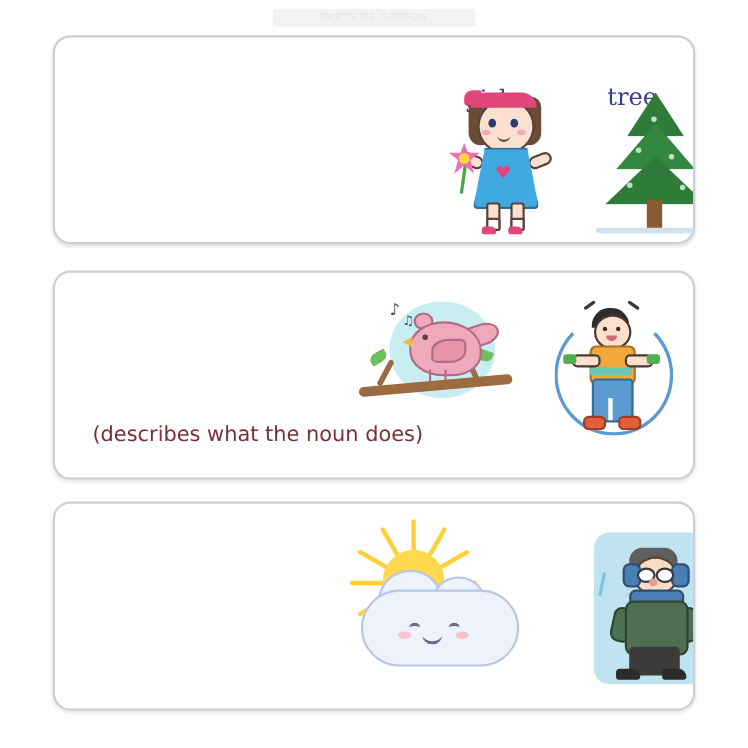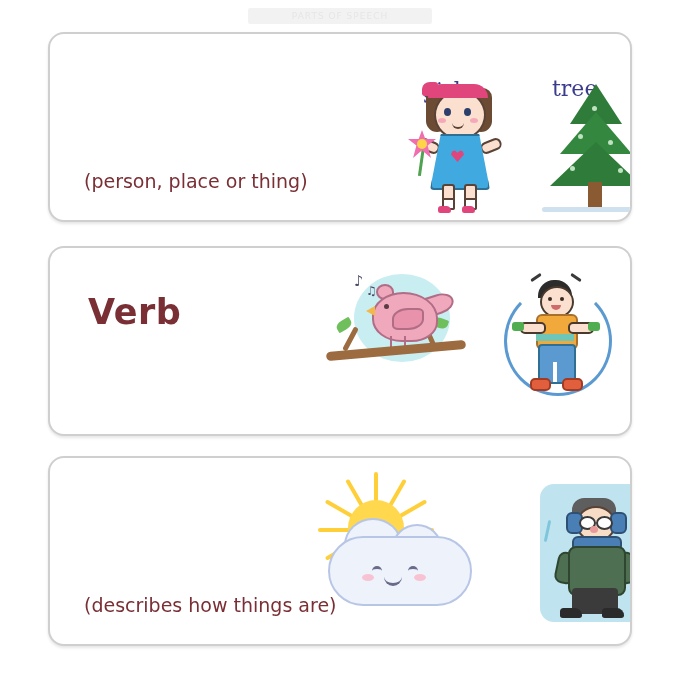--- a/index.html
+++ b/index.html
@@ -422,21 +422,20 @@
 </head>
 <body>
 
 <div class="sheet">
 
   <div class="top-strip">
     <span class="ghost">PARTS OF SPEECH</span>
   </div>
 
   <div class="card" id="card-noun">
-    <div class="definition">(person, place or thing)</div>
 
     <div class="word-label" style="left:372px; top:44px;">girl</div>
     <div class="word-label" style="left:502px; top:42px;text-align:center;">tree</div>
 
     <div class="pic girl-wrap">
       <div class="girl-hair-l"></div>
       <div class="girl-hair-r"></div>
       <div class="girl-head"></div>
       <div class="girl-band"></div>
       <div class="girl-bow"></div>
@@ -468,21 +467,21 @@
       <div class="tree-dot" style="left:42px; top:64px;"></div>
       <div class="tree-dot" style="left:72px; top:70px;"></div>
       <div class="tree-dot" style="left:34px; top:96px;"></div>
       <div class="tree-dot" style="left:82px; top:98px;"></div>
       <div class="tree-trunk"></div>
       <div class="tree-ground"></div>
     </div>
   </div>
 
   <div class="card" id="card-verb">
-    <div class="term">Verb</div>
+    <div class="definition">(describes what the noun does)</div>
 
     <div class="pic bird-wrap">
       <div class="bird-bg"></div>
       <div class="note note-a">♪</div>
       <div class="note note-b">♫</div>
       <div class="twig twig-a"></div>
       <div class="twig twig-b"></div>
       <div class="leaf leaf-a"></div>
       <div class="leaf leaf-b"></div>
       <div class="bird-tail"></div>
@@ -512,21 +511,20 @@
       <div class="handle l"></div>
       <div class="handle r"></div>
       <div class="jump-pants"></div>
       <div class="jump-pants-gap"></div>
       <div class="jump-shoe2 l"></div>
       <div class="jump-shoe2 r"></div>
     </div>
   </div>
 
   <div class="card" id="card-adjective">
-    <div class="definition">(describes how things are)</div>
 
     <div class="pic sun-wrap">
       <div class="ray" style="transform: rotate(0deg);"></div>
       <div class="ray" style="transform: rotate(30deg);"></div>
       <div class="ray" style="transform: rotate(60deg);"></div>
       <div class="ray" style="transform: rotate(90deg);"></div>
       <div class="ray" style="transform: rotate(120deg);"></div>
       <div class="ray" style="transform: rotate(150deg);"></div>
       <div class="ray" style="transform: rotate(180deg);"></div>
       <div class="ray" style="transform: rotate(210deg);"></div>

